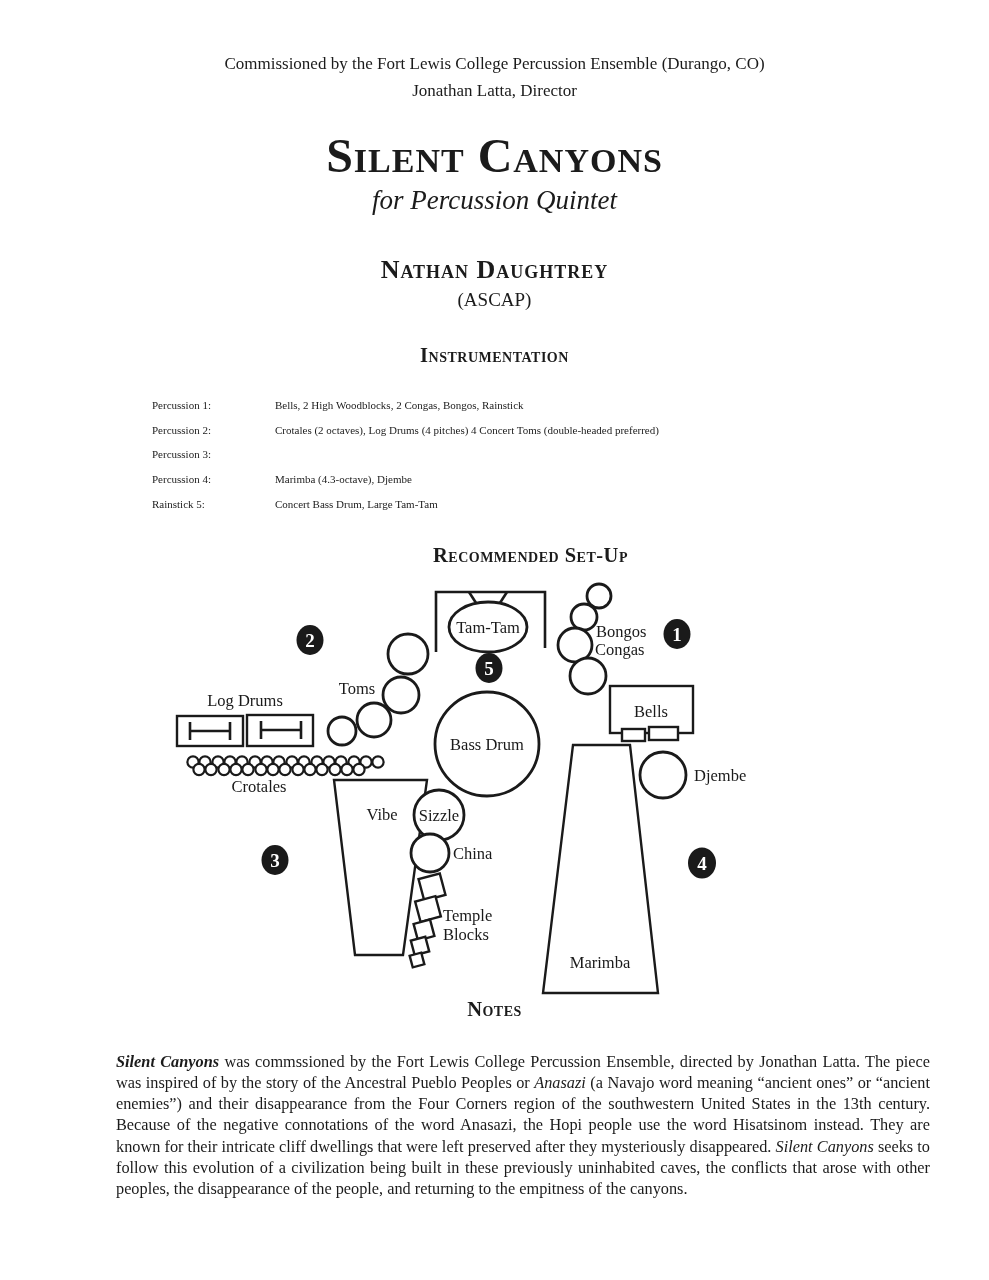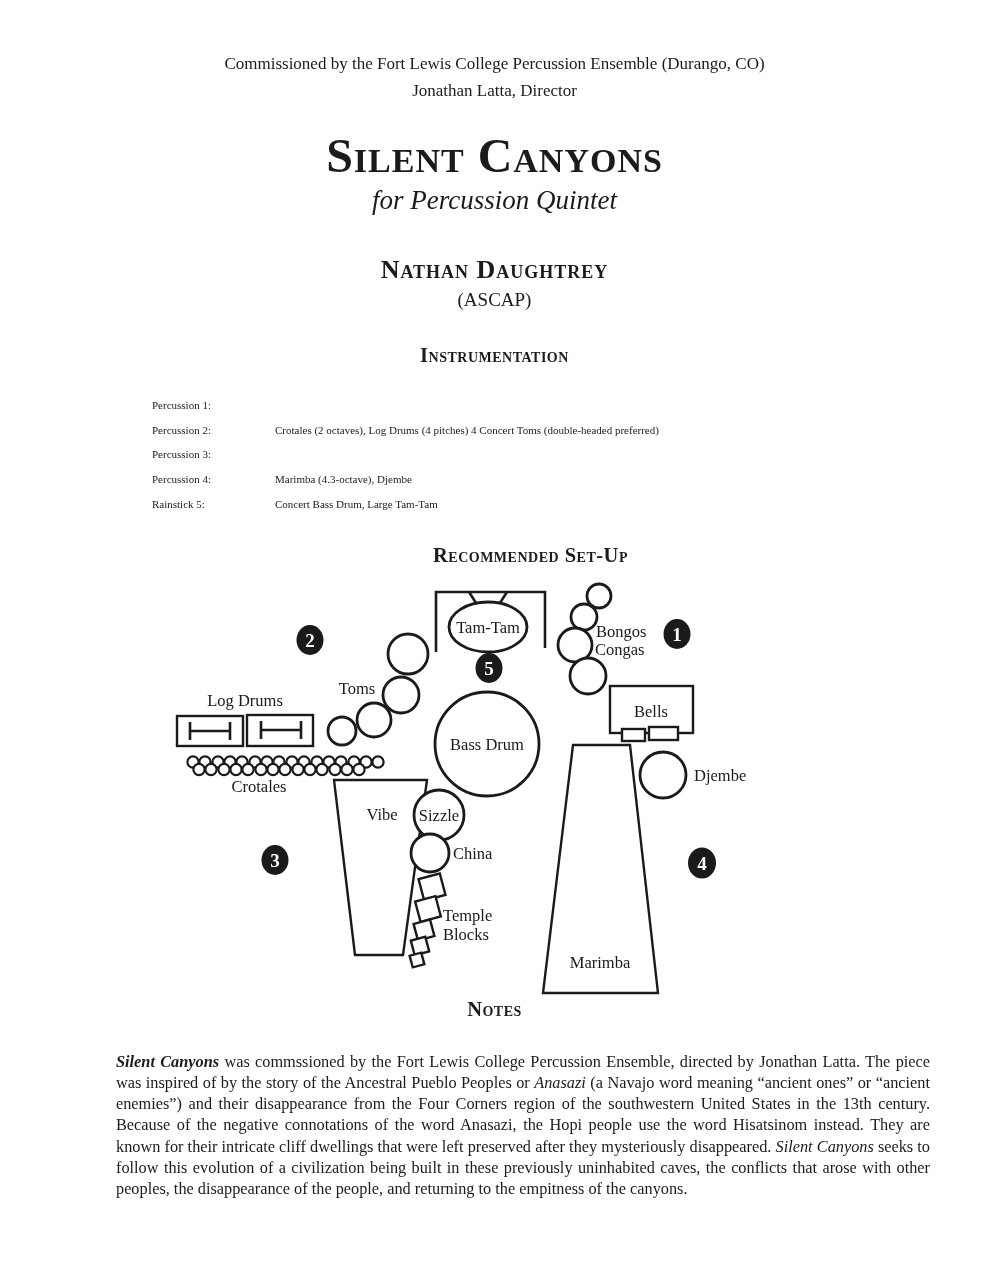--- a/index.html
+++ b/index.html
@@ -44,20 +44,21 @@
 <div class="abs center title sc">Silent Canyons</div>
 <div class="abs center subtitle">for Percussion Quintet</div>
 <div class="abs center composer sc">Nathan Daughtrey</div>
 <div class="abs center ascap">(ASCAP)</div>
 
 <div class="abs center section-head sc inst-head">Instrumentation</div>
 
 <div class="abs inst-list">
   <div class="inst-row">
     <span class="inst-label">Percussion 1:</span>
+    <span>Bells, 2 High Woodblocks, 2 Congas, Bongos, Rainstick</span>
   </div>
   <div class="inst-row">
     <span class="inst-label">Percussion 2:</span>
     <span>Crotales (2 octaves), Log Drums (4 pitches) 4 Concert Toms (double-headed preferred)</span>
   </div>
   <div class="inst-row">
     <span class="inst-label">Percussion 3:</span>
   </div>
   <div class="inst-row">
     <span class="inst-label">Percussion 4:</span>

